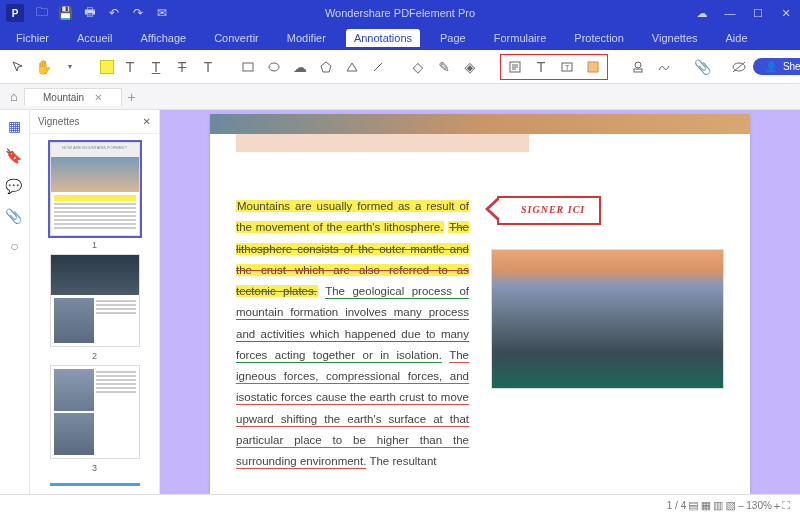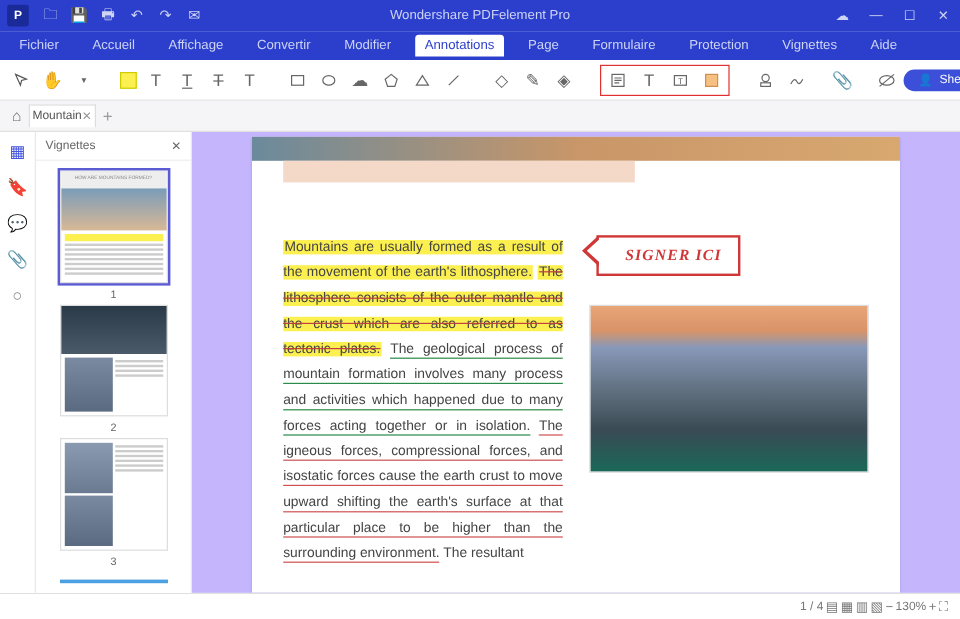--- a/index.html
+++ b/index.html
@@ -15,21 +15,21 @@
 .menubar .mitem{color:#cdd3f3;font-size:11px;padding:3px 8px;cursor:pointer}
 .menubar .mitem.active{background:#ffffff;color:#2b3fcc;border-radius:3px 3px 0 0;font-weight:500}
 .toolbar{height:34px;background:#fff;border-bottom:1px solid #e0e0e0;display:flex;align-items:center;padding:0 8px;gap:6px}
 .toolbar .sep{width:1px;height:20px;background:#e0e0e0;margin:0 4px}
 .toolbar .tbtn{width:20px;height:20px;display:flex;align-items:center;justify-content:center;cursor:pointer;color:#666;font-size:14px}
 .toolbar .tgroup{display:flex;gap:6px;align-items:center}
 .toolbar .red-box{border:1.5px solid #e03030;padding:2px 4px;display:flex;gap:6px;align-items:center}
 .toolbar .user-pill{margin-left:auto;background:#3b4fd8;color:#fff;border-radius:12px;padding:3px 12px;display:flex;align-items:center;gap:5px;font-size:10px;cursor:pointer}
 .tabbar{height:26px;background:#f5f5f7;border-bottom:1px solid #e0e0e0;display:flex;align-items:center;padding:0 4px}
 .tabbar .home-icon{width:20px;color:#666;font-size:13px;text-align:center;cursor:pointer}
-.tabbar .tab{background:#fff;border:1px solid #ddd;border-bottom:none;padding:3px 2px;font-size:10px;color:#555;display:flex;cursor:pointer}
+.tabbar .tab{background:#fff;border:1px solid #ddd;border-bottom:none;padding:3px 18px;font-size:10px;color:#555;display:flex;align-items:center;gap:10px;cursor:pointer}
 .tabbar .tab .close{color:#999;font-size:10px;cursor:pointer}
 .tabbar .plus{margin-left:6px;color:#999;font-size:14px;cursor:pointer}
 .main{display:flex;height:calc(100% - 26px - 24px - 34px - 26px - 22px)}
 .sidebar-icons{width:30px;background:#fff;border-right:1px solid #e8e8e8;display:flex;flex-direction:column;align-items:center;padding-top:8px;gap:14px}
 .sidebar-icons span{font-size:14px;color:#888;cursor:pointer}
 .sidebar-icons span.active{color:#4455e0}
 .thumb-panel{width:130px;background:#fff;border-right:1px solid #e8e8e8;display:flex;flex-direction:column}
 .thumb-header{height:24px;border-bottom:1px solid #eee;display:flex;align-items:center;padding:0 8px;font-size:10px;color:#666;justify-content:space-between}
 .thumb-list{flex:1;overflow:hidden;padding:8px;display:flex;flex-direction:column;gap:4px;align-items:center}
 .thumb{width:90px;height:112px;border:1px solid #ddd;background:#fff;cursor:pointer;display:flex;flex-direction:column;font-size:4px;overflow:hidden}
@@ -41,21 +41,21 @@
 .canvas{flex:1;background:#c4b5fd;overflow:hidden;position:relative;display:flex;justify-content:center}
 .page{width:540px;background:#fff;margin-top:4px;box-shadow:0 1px 3px rgba(0,0,0,0.15);padding:0 26px 20px 26px;position:relative}
 .hero{height:20px;background:linear-gradient(90deg,#6b8a9c 0%,#c89668 50%,#d8a870 100%);margin:0 -26px}
 .hero2{height:18px;background:#f5d9c8;margin:0 -26px 0 0;width:60%}
 .cols{display:flex;gap:22px;margin-top:44px}
 .col{flex:1;font-size:11.5px;line-height:1.85;color:#444;text-align:justify}
 .hl{background:#fcf050;padding:0 1px}
 .strike{text-decoration:line-through;text-decoration-color:#c04040}
 .uline-g{border-bottom:1px solid #2a8a4a;padding-bottom:1px}
 .uline-r{border-bottom:1px solid #d05050;border-bottom-style:wavy;padding-bottom:1px}
-.stamp{border:2.5px solid #d03838;color:#d03838;font-weight:bold;font-style:italic;font-size:13px;letter-spacing:1px;padding:3px 14px 3px 22px;display:inline-block;position:relative;margin-bottom:10px;margin-left:6px;font-family:Georgia,serif}
+.stamp{border:2.5px solid #d03838;color:#d03838;font-weight:bold;font-style:italic;font-size:10px;letter-spacing:1px;padding:3px 14px 3px 22px;display:inline-block;position:relative;margin-bottom:10px;margin-left:6px;font-family:Georgia,serif}
 .stamp::before{content:"";position:absolute;left:-14px;top:-2.5px;width:0;height:0;border-top:13px solid transparent;border-bottom:13px solid transparent;border-right:14px solid #d03838}
 .stamp::after{content:"";position:absolute;left:-10px;top:1px;width:0;height:0;border-top:10px solid transparent;border-bottom:10px solid transparent;border-right:11px solid #fff}
 .photo{height:140px;background:linear-gradient(180deg,#e8a578 0%,#d89468 15%,#8898b8 25%,#5a6a78 55%,#3a4a54 75%,#1a6858 100%);margin-top:14px;border:1px solid #ddd}
 .statusbar{height:22px;background:#fff;border-top:1px solid #e0e0e0;display:flex;align-items:center;padding:0 10px;font-size:10px;color:#777;gap:10px}
 .statusbar .right{margin-left:auto;display:flex;align-items:center;gap:2px}
 .statusbar .vicon{font-size:11px;cursor:pointer}
 svg{display:block}
 </style>
 </head>
 <body>

